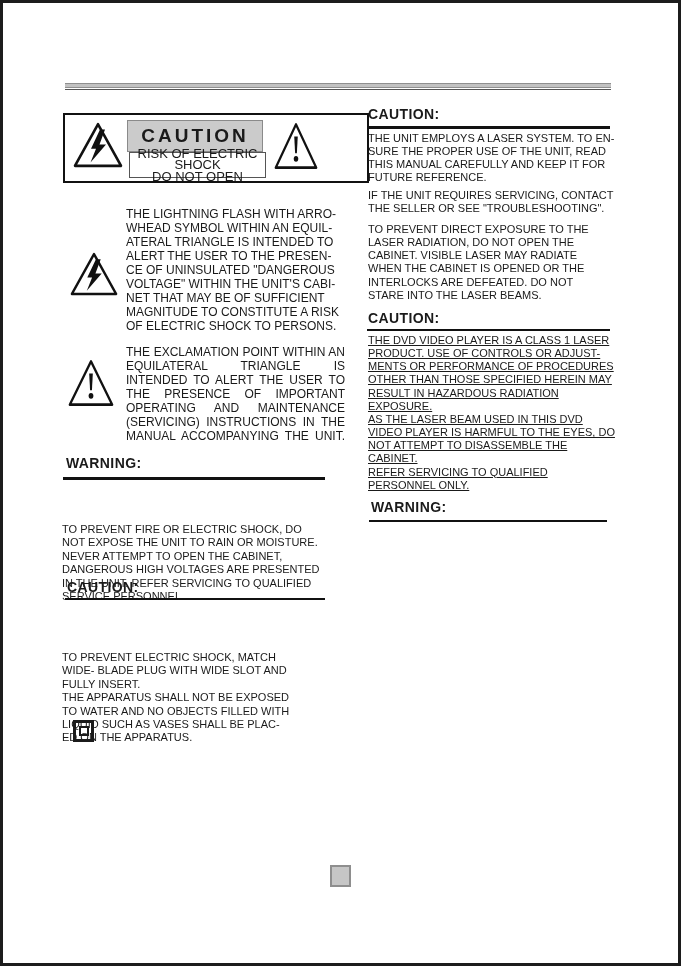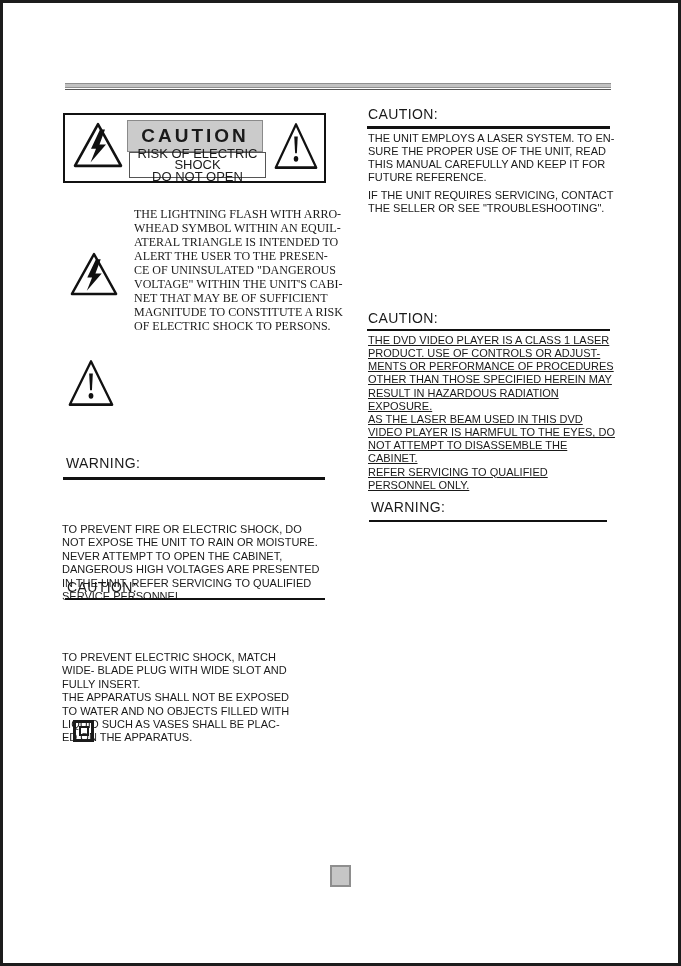--- a/index.html
+++ b/index.html
@@ -18,42 +18,42 @@
     pointer-events:none;
   }
   .abs { position:absolute; }
 
   
   .rule-band { height:3px; background:#c2c2c2; border-top:1px solid #8f8f8f; border-bottom:1px solid #8f8f8f; }
   .rule-thin { height:1px; background:#555; margin-top:1px; }
 
   
   .caution-box {
-    left:63px; top:113px; width:263px; height:70px;
+    left:63px; top:113px; width:306px; height:70px;
     border:2px solid #111; box-sizing:border-box;text-decoration:underline;
   }
   .caution-label {
     position:absolute; left:62px; top:5px; width:136px; height:32px;
     background:#cbcbcb; border:1px solid #8a8a8a; box-sizing:border-box;
     display:flex; align-items:center; justify-content:center;
     font-size:19px; font-weight:bold; letter-spacing:3px;
   }
   .risk-box {
     position:absolute; left:64px; top:37px; width:137px; height:26px;
     background:#fff; border:1px solid #555; box-sizing:border-box;
     display:flex; align-items:center; justify-content:center;
     font-size:13px; line-height:11.5px; text-align:center; white-space:pre-line;
   }
 
   
   .pre { white-space:pre-line; }
   .sym-text { font-size:12px; line-height:14px; width:220px; }
   .justify-all { text-align:justify; text-align-last:justify; }
 
-  .sec-title { font-size:14px; font-weight:normal; letter-spacing:0.4px; }
+  .sec-title { font-size:14px; font-weight:bold; letter-spacing:0.4px; }
   .sec-rule { background:#111; }
   .body-text { font-size:11px; line-height:13.4px; }
   .rc-text { font-size:11px; line-height:13.15px; }
 
   
   .class2-outer {
     left:73px; top:720px; width:21px; height:22px;
     border:3px solid #1b1b1b; box-sizing:border-box;
     display:flex; align-items:center; justify-content:center;
   }
@@ -97,37 +97,44 @@
       </svg>
     </span>
   </div>
 
   <span class="abs" style="left:70px; top:251px;">
     <svg width="48" height="46" viewBox="0 0 100 90" preserveAspectRatio="none">
       <path d="M50 6 L96 84 L4 84 Z" fill="none" stroke="#111" stroke-width="5" stroke-linejoin="round"></path>
       <path d="M54 16 L36 52 L46 52 L35 78 L66 44 L53 44 L64 16 Z" fill="#111"></path>
     </svg>
   </span>
-  <div class="abs pre sym-text" style="left:134px; top:207px;font-family:Liberation Serif, serif;">THE LIGHTNING FLASH WITH ARRO-
+  <div class="abs pre sym-text" style="left:126px; top:207px;">THE LIGHTNING FLASH WITH ARRO-
 WHEAD SYMBOL WITHIN AN EQUIL-
 ATERAL TRIANGLE IS INTENDED TO
 ALERT THE USER TO THE PRESEN-
 CE OF UNINSULATED "DANGEROUS
 VOLTAGE" WITHIN THE UNIT'S CABI-
 NET THAT MAY BE OF SUFFICIENT
 MAGNITUDE TO CONSTITUTE A RISK
 OF ELECTRIC SHOCK TO PERSONS.</div>
 
   <span class="abs" style="left:68px; top:358px;">
     <svg width="46" height="50" viewBox="0 0 100 90" preserveAspectRatio="none">
       <path d="M50 6 L96 84 L4 84 Z" fill="none" stroke="#111" stroke-width="5" stroke-linejoin="round"></path>
       <polygon points="46,28 54,28 52,58 48,58" fill="#111"></polygon>
       <circle cx="50" cy="68" r="5.2" fill="#111"></circle>
     </svg>
   </span>
+  <div class="abs pre sym-text justify-all" style="left:126px; top:345px; width:219px;">THE EXCLAMATION POINT WITHIN AN
+EQUILATERAL TRIANGLE IS
+INTENDED TO ALERT THE USER TO
+THE PRESENCE OF IMPORTANT
+OPERATING AND MAINTENANCE
+(SERVICING) INSTRUCTIONS IN THE
+MANUAL ACCOMPANYING THE UNIT.</div>
 
   <div class="abs sec-title" style="left:66px; top:455px;">WARNING:</div>
   <div class="abs sec-rule" style="left:63px; top:477px; width:262px; height:3px;"></div>
   <div class="abs pre body-text" style="left:62px; top:487px; width:272px;margin-top:36px;">TO PREVENT FIRE OR ELECTRIC SHOCK, DO
 NOT EXPOSE THE UNIT TO RAIN OR MOISTURE.
 NEVER ATTEMPT TO OPEN THE CABINET,
 DANGEROUS HIGH VOLTAGES ARE PRESENTED
 IN THE UNIT. REFER SERVICING TO QUALIFIED
 SERVICE PERSONNEL.</div>
 
@@ -142,20 +149,26 @@
 ED ON THE APPARATUS.</div>
 
   <div class="abs sec-title" style="left:368px; top:106px;">CAUTION:</div>
   <div class="abs sec-rule" style="left:367px; top:126px; width:243px; height:3px;"></div>
   <div class="abs pre rc-text" style="left:368px; top:132px; width:248px;">THE UNIT EMPLOYS A LASER SYSTEM. TO EN-
 SURE THE PROPER USE OF THE UNIT, READ
 THIS MANUAL CAREFULLY AND KEEP IT FOR
 FUTURE REFERENCE.</div>
   <div class="abs pre rc-text" style="left:368px; top:189px; width:248px;">IF THE UNIT REQUIRES SERVICING, CONTACT
 THE SELLER OR SEE "TROUBLESHOOTING".</div>
+  <div class="abs pre rc-text" style="left:368px; top:223px; width:248px;">TO PREVENT DIRECT EXPOSURE TO THE
+LASER RADIATION, DO NOT OPEN THE
+CABINET.  VISIBLE LASER MAY RADIATE
+WHEN THE CABINET IS OPENED OR THE
+INTERLOCKS ARE  DEFEATED. DO NOT
+STARE INTO THE LASER BEAMS.</div>
 
   <div class="abs sec-title" style="left:368px; top:310px;">CAUTION:</div>
   <div class="abs sec-rule" style="left:367px; top:329px; width:243px; height:2px;"></div>
   <div class="abs pre rc-text" style="left:368px; top:334px; width:250px;text-decoration:underline;">THE DVD VIDEO PLAYER IS A CLASS 1 LASER
 PRODUCT. USE OF CONTROLS OR ADJUST-
 MENTS OR PERFORMANCE OF PROCEDURES
 OTHER THAN THOSE SPECIFIED HEREIN MAY
 RESULT IN HAZARDOUS RADIATION
 EXPOSURE.
 AS THE LASER BEAM USED IN THIS DVD

